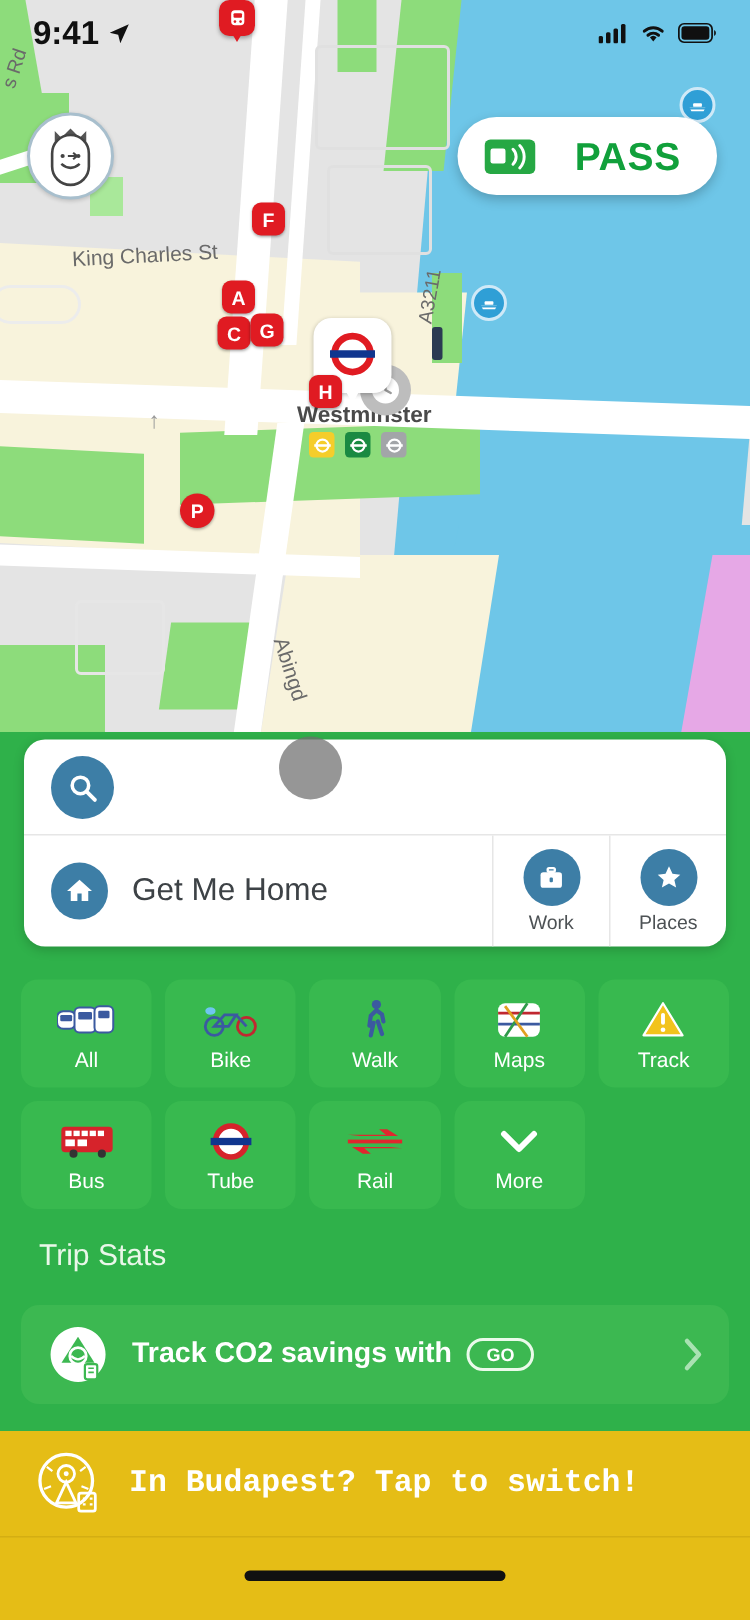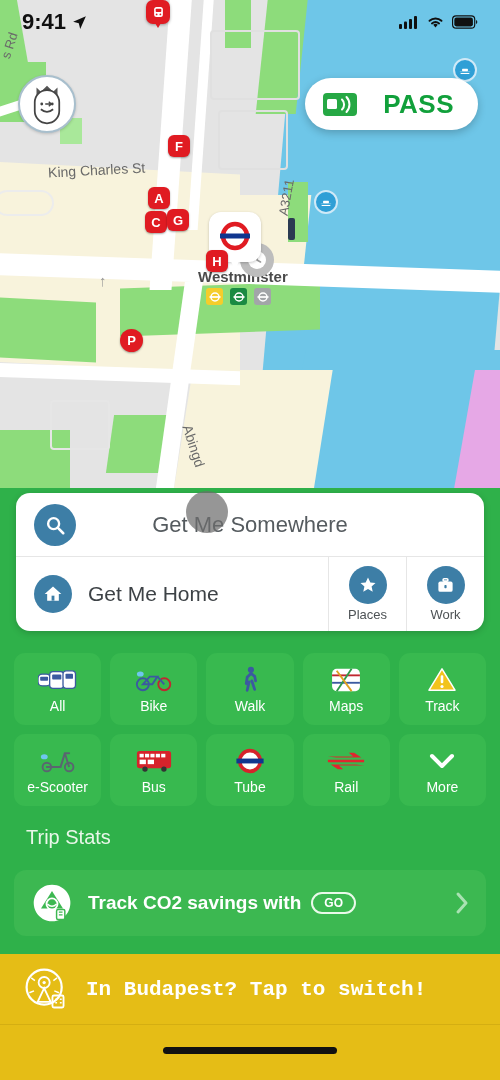--- a/index.html
+++ b/index.html
@@ -378,53 +378,52 @@
 <div id="sheet">
 
   <div id="search-card">
     <div class="row-somewhere">
       <div class="circ">
         <svg width="22" height="22" viewBox="0 0 24 24">
           <circle cx="10.5" cy="10.5" r="6" fill="none" stroke="#fff" stroke-width="2.6"></circle>
           <path d="M15.2 15.2 L21 21" stroke="#fff" stroke-width="2.8" stroke-linecap="round"></path>
         </svg>
       </div>
-      <span class="somewhere-text">Get Me Somewhere</span>
     </div>
 
     <div class="row-bottom">
       <div class="home-cell">
         <div class="circ sm">
           <svg width="20" height="20" viewBox="0 0 24 24">
             <path d="M12 3 L22 12 h-3 v8 h-14 v-8 H2 z" fill="#fff"></path>
             <rect x="10.3" y="14" width="3.4" height="6" fill="#3d7ea6"></rect>
           </svg>
         </div>
         <span class="home-text">Get Me Home</span>
       </div>
 
       <div class="quick-cell">
         <div class="circ sm">
-          <svg width="20" height="20" viewBox="0 0 24 24">
-            <path d="M12 3 l2.8 6 6.2 .7 -4.7 4.2 1.4 6.1 -5.7-3.2 -5.7 3.2 1.4-6.1 -4.7-4.2 6.2-.7 z" fill="#fff"></path>
-          </svg>
-        </div>
-        <span class="cap">Places</span>
-      </div>
-
-      <div class="quick-cell">
-        <div class="circ sm">
           <svg width="19" height="19" viewBox="0 0 24 24">
             <rect x="9" y="3.5" width="6" height="3" rx="1.2" fill="none" stroke="#fff" stroke-width="2"></rect>
             <rect x="3" y="7" width="18" height="13" rx="2.4" fill="#fff"></rect>
             <rect x="10.6" y="11.4" width="2.8" height="4" rx="1" fill="#3d7ea6"></rect>
           </svg>
         </div>
         <span class="cap">Work</span>
       </div>
+
+      <div class="quick-cell">
+        <div class="circ sm">
+          <svg width="20" height="20" viewBox="0 0 24 24">
+            <path d="M12 3 l2.8 6 6.2 .7 -4.7 4.2 1.4 6.1 -5.7-3.2 -5.7 3.2 1.4-6.1 -4.7-4.2 6.2-.7 z" fill="#fff"></path>
+          </svg>
+        </div>
+        <span class="cap">Places</span>
+      </div>
     </div>
   </div>
 
   <div id="mode-grid">
 
     <div class="mode-tile">
       <div class="ico">
         <svg width="40" height="24" viewBox="0 0 48 28">
           <rect x="0" y="7" width="15" height="14" rx="5" fill="#fff" stroke="#3b5aa0" stroke-width="1.6"></rect>
           <rect x="2.6" y="10" width="9.5" height="5" rx="1" fill="#3b5aa0"></rect>
@@ -477,32 +476,20 @@
       <div class="ico">
         <svg width="28" height="26" viewBox="0 0 30 28">
           <path d="M15 2 L29 25 H1 z" fill="#f2c31c" stroke="#fff" stroke-width="1.6" stroke-linejoin="round"></path>
           <rect x="13.6" y="9" width="2.8" height="8.5" rx="1.3" fill="#fff"></rect>
           <circle cx="15" cy="21" r="1.7" fill="#fff"></circle>
         </svg>
       </div>
       <span class="cap">Track</span>
     </div>
 
-    <div class="mode-tile">
-      <div class="ico">
-        <svg width="38" height="24" viewBox="0 0 42 28">
-          <circle cx="8" cy="21" r="5" fill="none" stroke="#5a6570" stroke-width="2.2"></circle>
-          <circle cx="34" cy="21" r="5" fill="none" stroke="#5a6570" stroke-width="2.2"></circle>
-          <path d="M8 21 L24 21 L29 5 h5" stroke="#5a6570" stroke-width="2.4" fill="none" stroke-linecap="round"></path>
-          <path d="M29 5 L34 21" stroke="#5a6570" stroke-width="2.2" fill="none"></path>
-          <ellipse cx="5" cy="9" rx="4" ry="3" fill="#6fc6ef"></ellipse>
-        </svg>
-      </div>
-      <span class="cap">e-Scooter</span>
-    </div>
 
     <div class="mode-tile">
       <div class="ico">
         <svg width="36" height="24" viewBox="0 0 40 26">
           <rect x="1" y="2" width="38" height="19" rx="3" fill="#d6232b"></rect>
           <rect x="4" y="5" width="4.6" height="4" fill="#fff"></rect>
           <rect x="10" y="5" width="4.6" height="4" fill="#fff"></rect>
           <rect x="16" y="5" width="4.6" height="4" fill="#fff"></rect>
           <rect x="22" y="5" width="4.6" height="4" fill="#fff"></rect>
           <rect x="28" y="5" width="4.6" height="4" fill="#fff"></rect>

